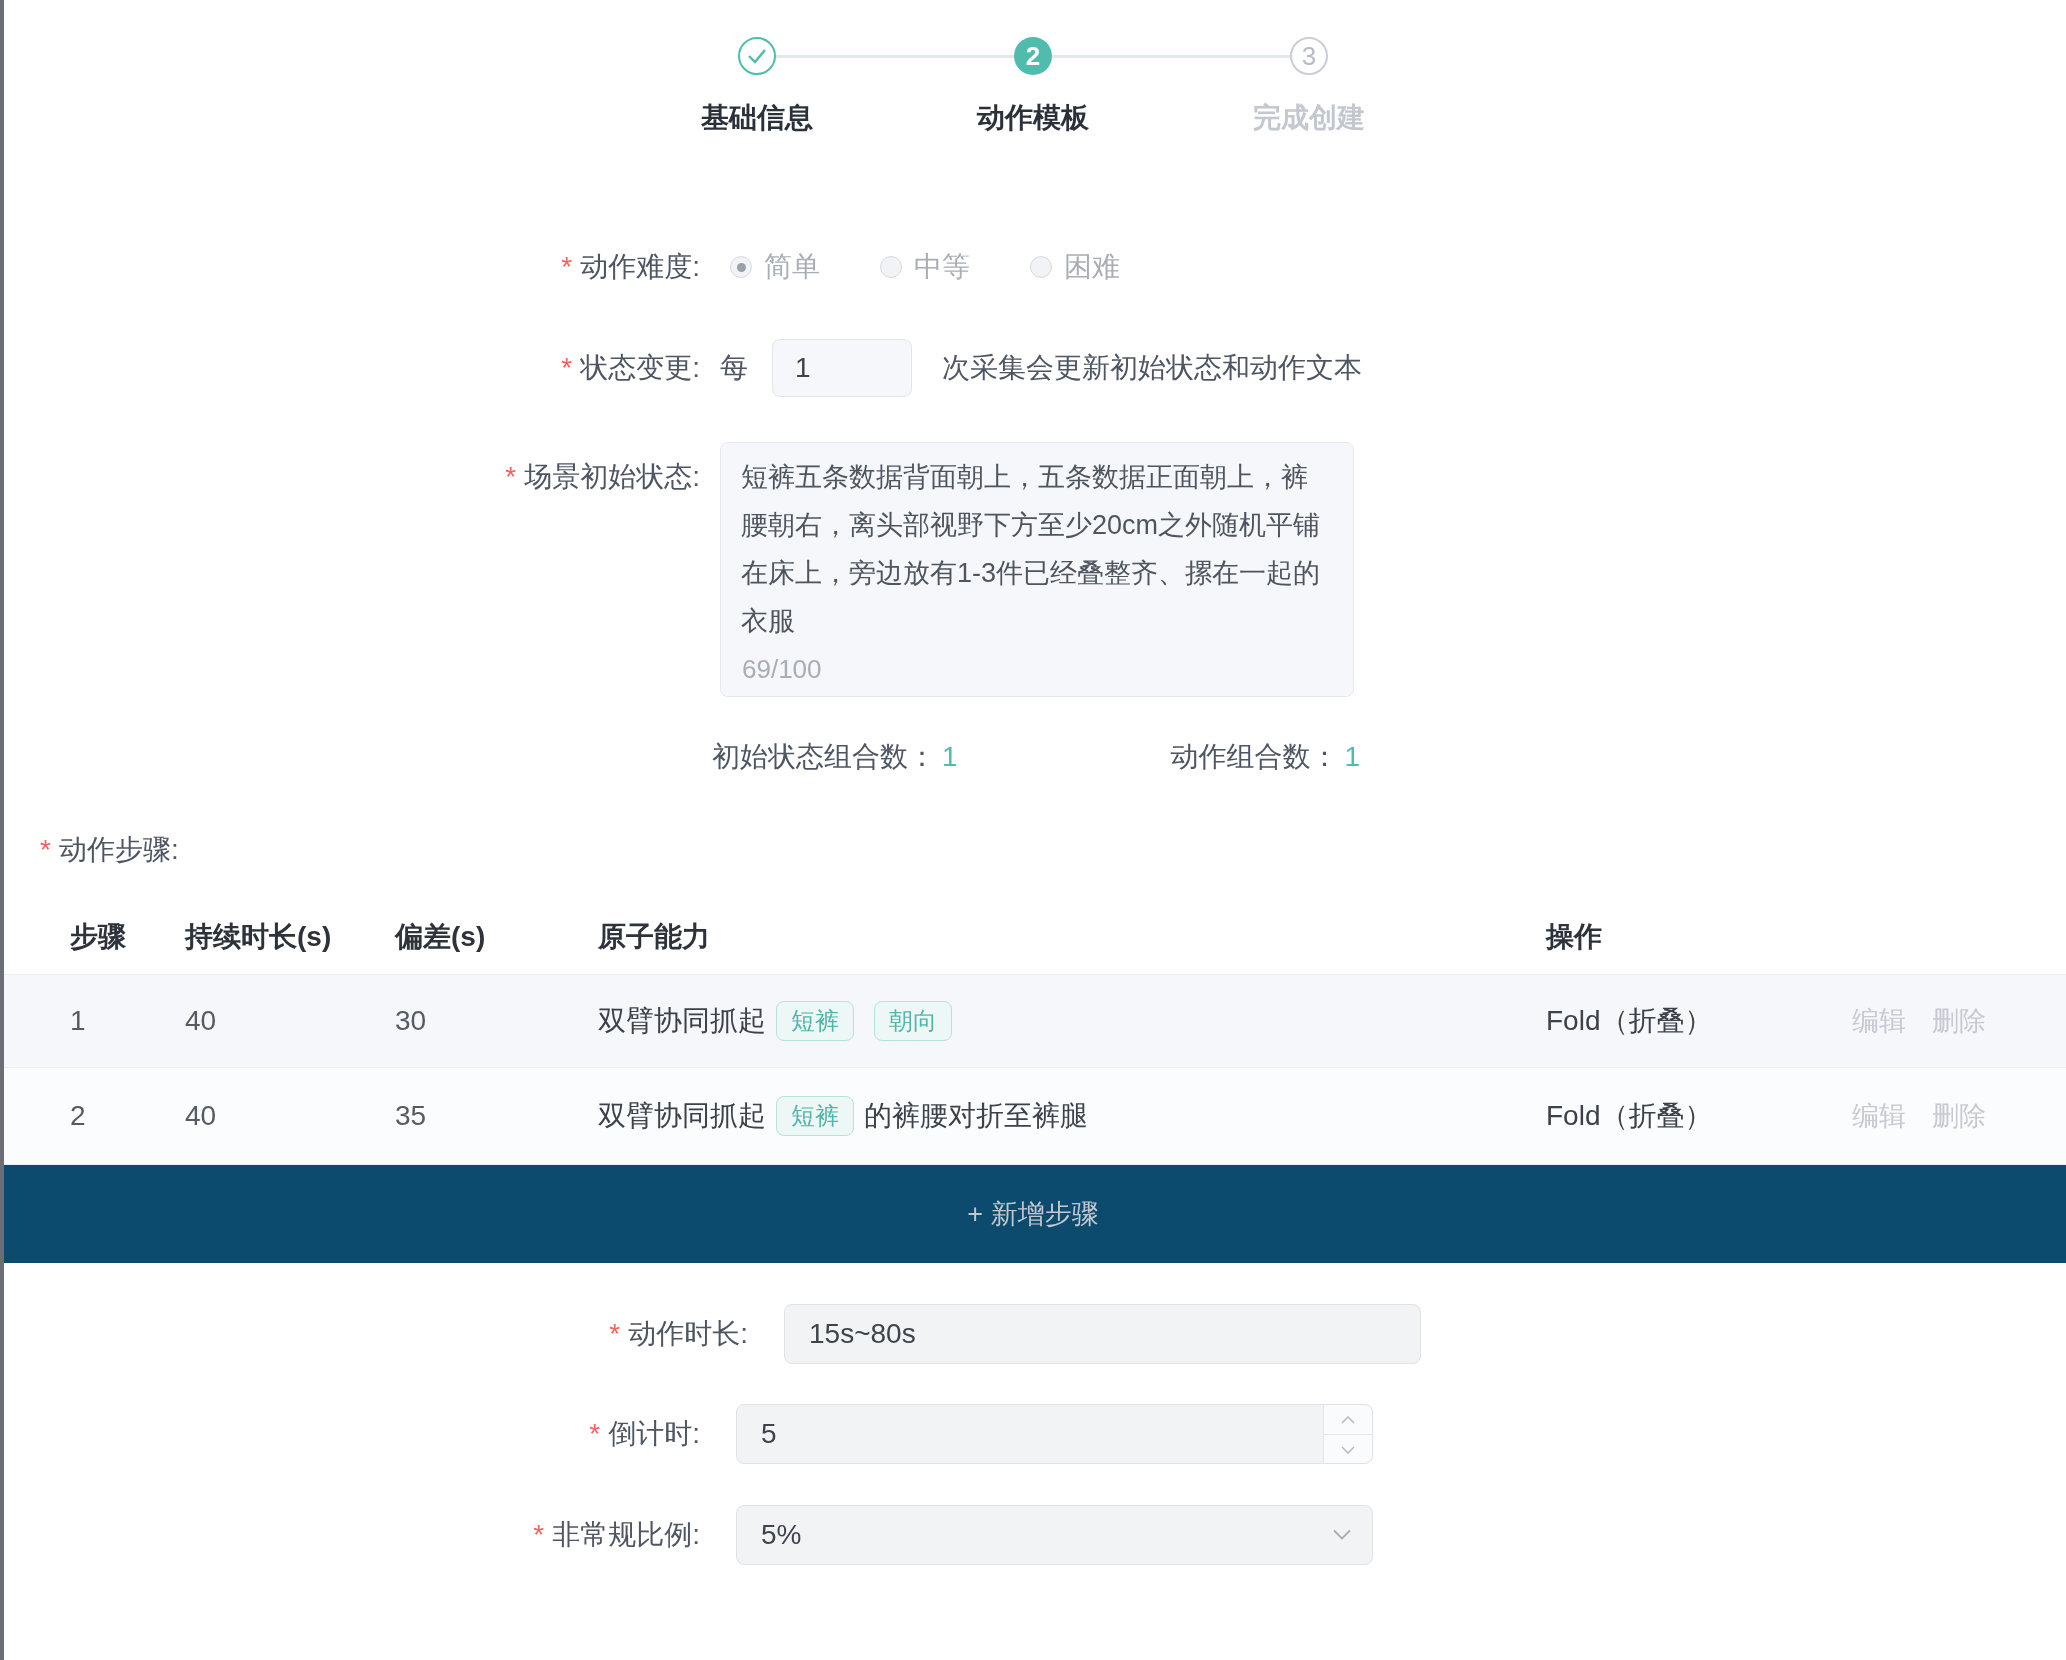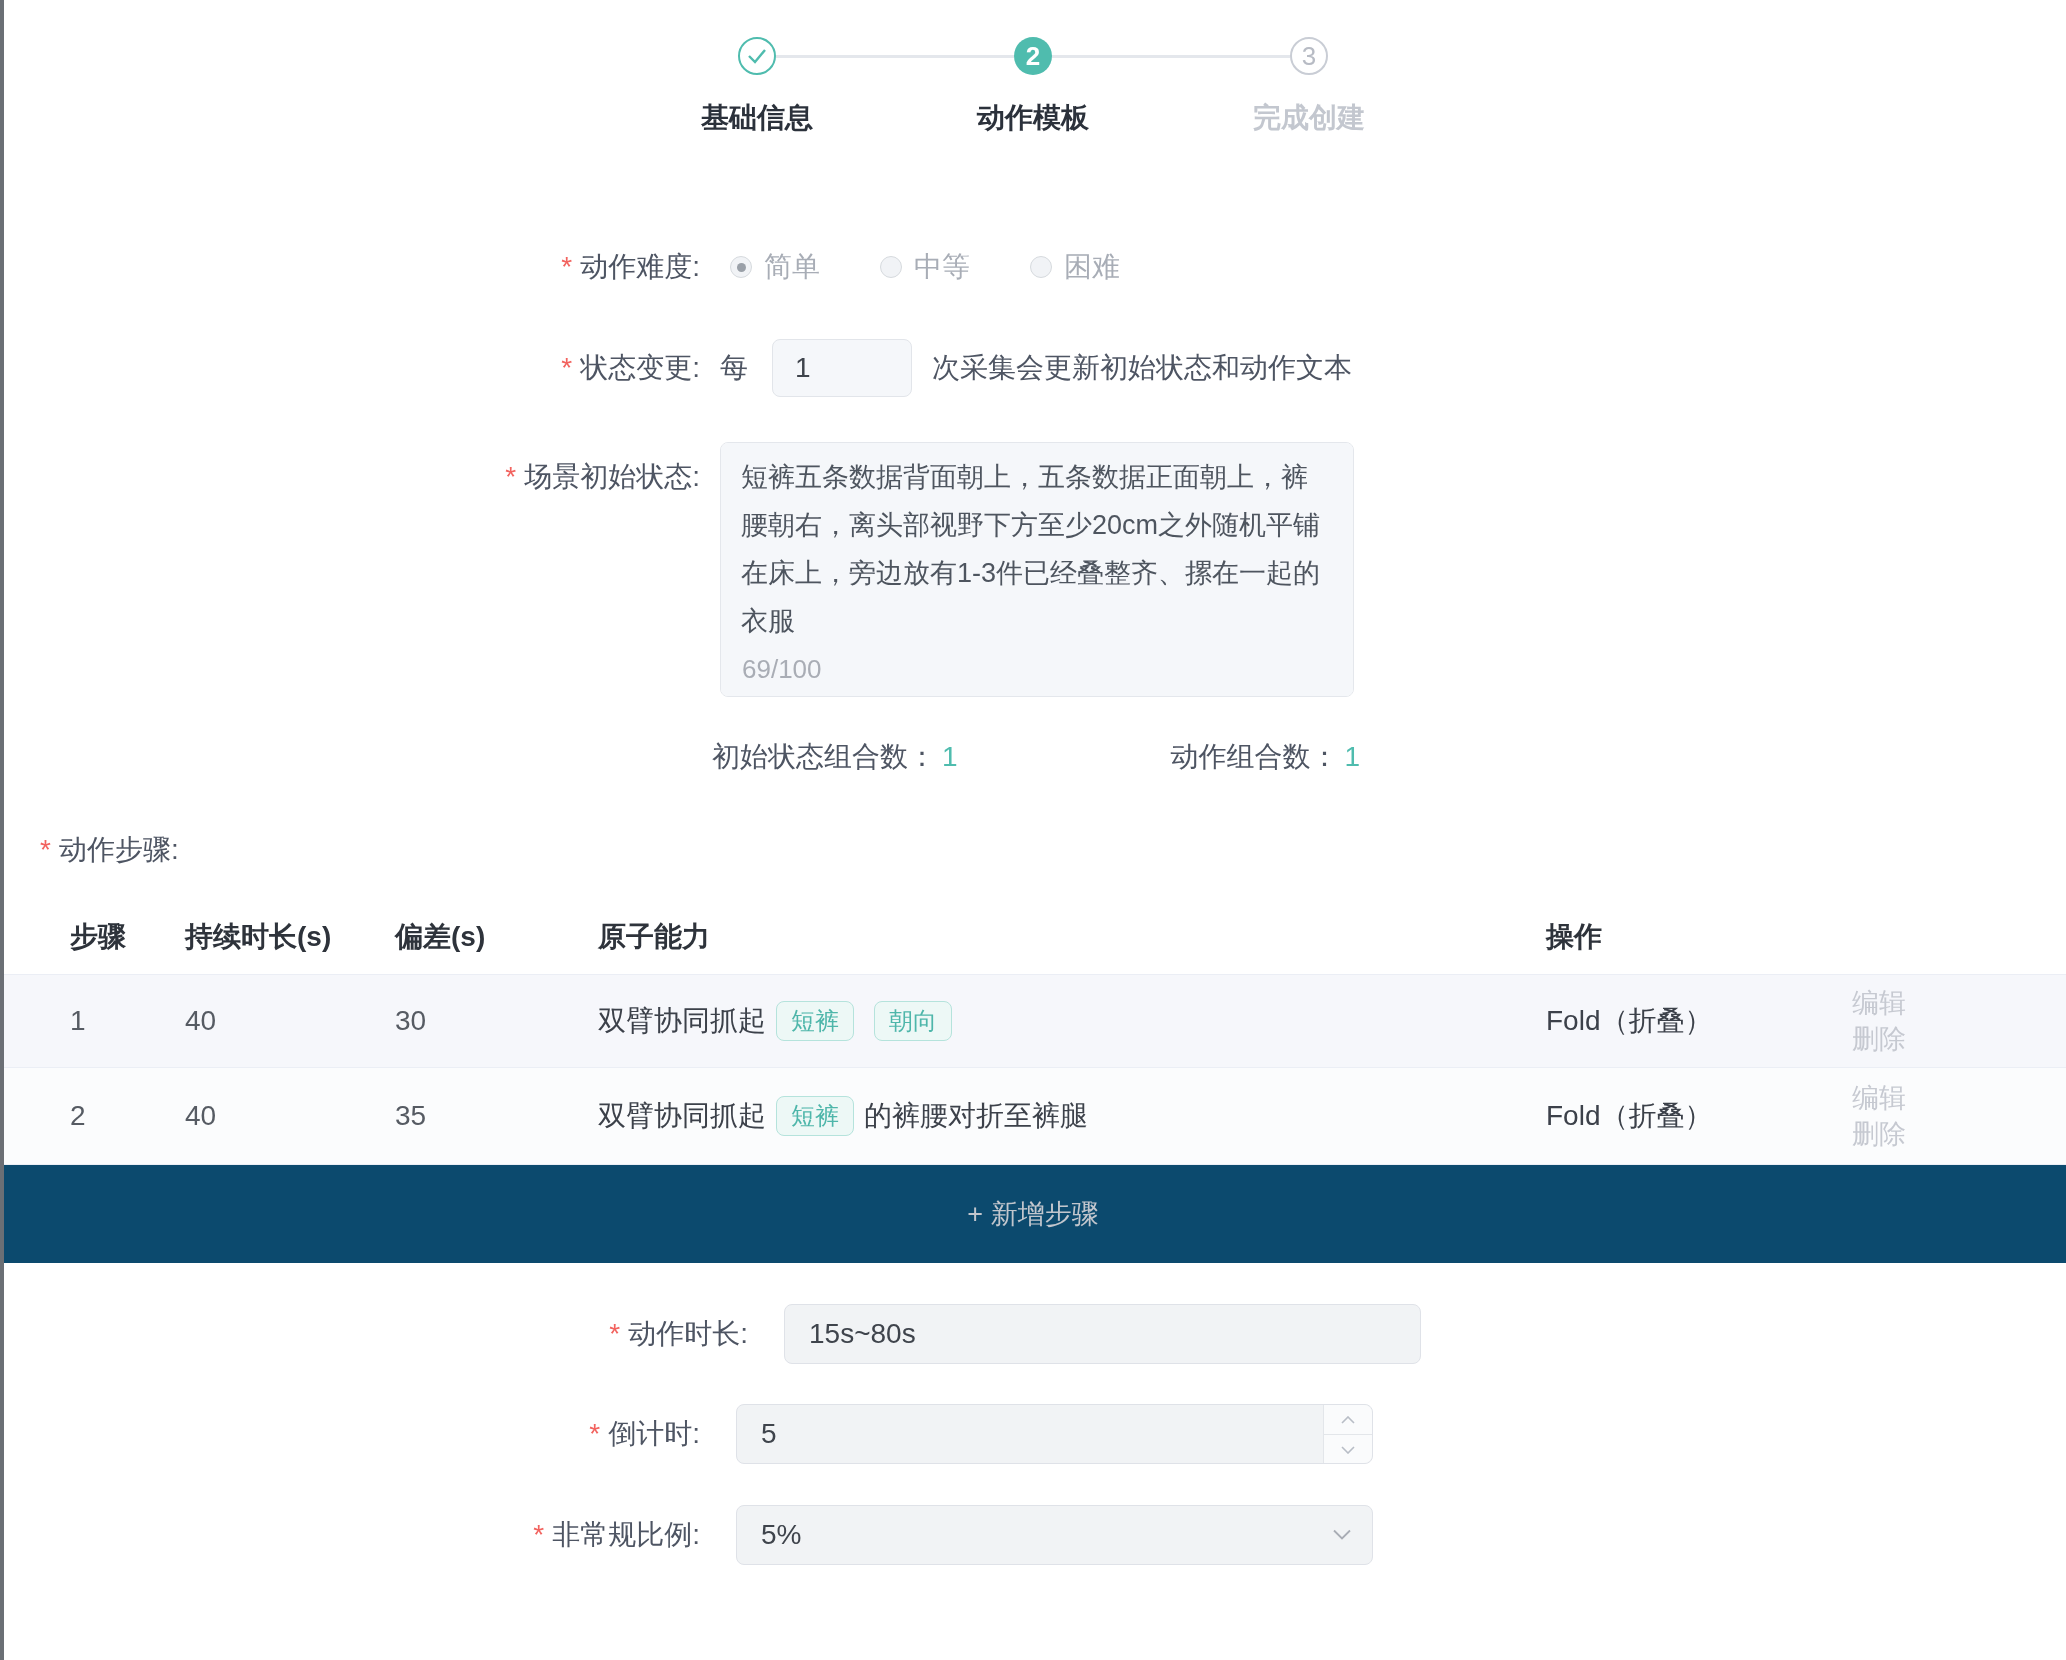--- a/index.html
+++ b/index.html
@@ -35,21 +35,21 @@
   .radio-opt + .radio-opt{margin-left:60px;}
   .radio{width:22px;height:22px;border:1px solid #d6dade;border-radius:50%;background:#f1f3f6;position:relative;box-sizing:border-box;}
   .radio.sel::after{content:'';position:absolute;left:50%;top:50%;width:9px;height:9px;margin:-4.5px 0 0 -4.5px;border-radius:50%;background:#9aa0a8;}
   .radio-text{margin-left:12px;font-size:28px;color:#a8adb6;}
 
   .row-statechange{margin-top:50px;height:58px;}
   .prefix-text,.suffix-text{font-size:28px;color:#4e5563;}
   .prefix-text{margin-left:20px;}
   .mini-input{width:140px;height:58px;box-sizing:border-box;margin-left:24px;border:1px solid #e2e5ea;border-radius:8px;
               background:#f5f7fa;font-size:28px;color:#3f444c;padding:0 0 0 22px;outline:none;font-family:"Liberation Sans",sans-serif;}
-  .suffix-text{margin-left:20px;}
+  .suffix-text{margin-left:30px;}
 
   .row-initial{margin-top:45px;align-items:flex-start;}
   .row-initial .flabel{padding-top:16px;}
   .ta-wrap{position:relative;margin-left:20px;}
   .scene-ta{width:634px;height:255px;box-sizing:border-box;border:1px solid #e4e7ec;border-radius:8px;background:#f5f7fa;
             font-size:27px;line-height:48px;color:#4e555f;padding:10px 20px 60px 20px;resize:none;outline:none;
             font-family:"Liberation Sans",sans-serif;}
   .ta-counter{position:absolute;left:22px;bottom:16px;font-size:26px;color:#a9adb5;}
 
   .row-combos{margin-top:40px;height:32px;display:flex;}
@@ -64,21 +64,21 @@
   .thead,.trow{display:grid;grid-template-columns:115px 210px 203px 948px 306px 1fr;align-items:center;padding-left:70px;box-sizing:border-box;}
   .thead{height:76px;border-bottom:1px solid #ebeef5;}
   .th{font-size:28px;font-weight:bold;color:#2e333b;white-space:nowrap;}
   .trow{border-bottom:1px solid #ebeef5;font-size:28px;color:#565b63;}
   .trow.odd{height:93px;background:#f6f7fb;}
   .trow.even{height:97px;background:#fbfcfd;}
   .cell-text{display:flex;align-items:center;flex-wrap:nowrap;color:#3c414a;white-space:nowrap;}
   .tagchip{display:inline-block;margin:0 10px;padding:4px 14px;border:1px solid #b5e3dc;border-radius:8px;
            background:#edf8f6;color:#4eb6aa;font-size:24px;line-height:30px;}
   .cell-ability{color:#3c414a;}
-  .cell-ops{display:flex;flex-direction:column;}
+  .cell-ops{display:flex;gap:26px;}
   .op-link{font-size:27px;color:#c6c9d1;cursor:pointer;white-space:nowrap;}
   .add-row{height:98px;background:#0c4a6e;display:flex;align-items:center;justify-content:center;}
   .add-btn{font-size:27px;color:#c2c6cd;cursor:pointer;}
 
   
   .row-duration{margin-top:41px;height:60px;padding-left:48px;}
   .row-countdown{margin-top:40px;height:60px;}
   .row-ratio{margin-top:40px;height:62px;}
   .big-input-wrap{position:relative;margin-left:36px;}
   .big-input{width:637px;height:60px;box-sizing:border-box;border:1px solid #dfe2e8;border-radius:8px;background:#f1f3f5;

